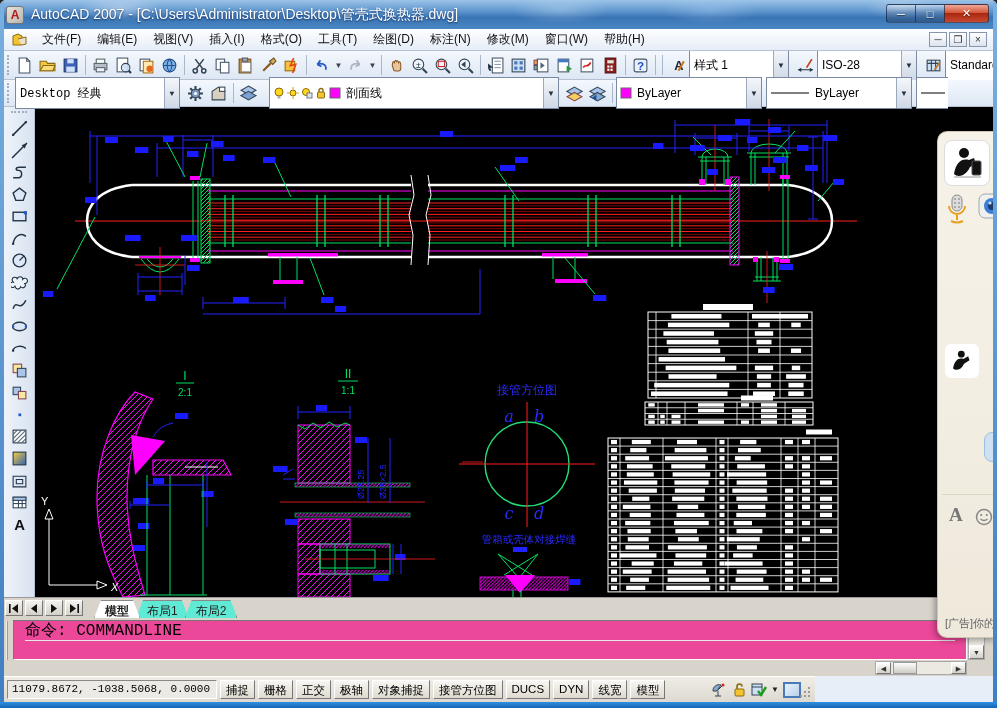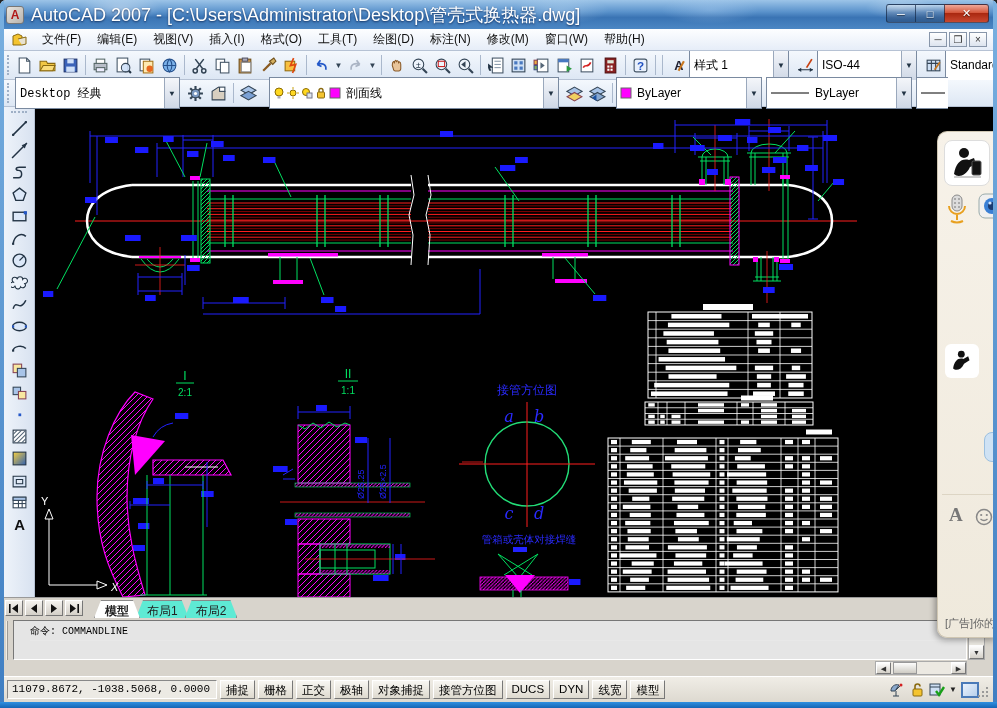--- a/index.html
+++ b/index.html
@@ -16,21 +16,21 @@
  background:linear-gradient(180deg,#9cc4e8 0%,#5b93cc 40%,#3a74b4 60%,#4b87c4 100%);
  background-color:#4b87c4;display:flex;align-items:center;padding:0 6px;border-radius:6px 6px 0 0;}
 .titlebar:before{content:"";position:absolute;inset:0;background:
  radial-gradient(60px 18px at 120px 8px,rgba(255,255,255,.35),transparent 70%),
  radial-gradient(70px 20px at 560px 10px,rgba(220,240,255,.3),transparent 70%),
  radial-gradient(70px 20px at 710px 10px,rgba(190,220,250,.3),transparent 70%),
  radial-gradient(50px 16px at 900px 8px,rgba(255,255,255,.25),transparent 70%);}
 .app-ico{width:18px;height:18px;border-radius:3px;background:linear-gradient(135deg,#e8e4de,#b8b4ae);
  display:flex;align-items:center;justify-content:center;font-weight:bold;color:#b01818;font-size:12px;z-index:2;
  border:1px solid #777;}
-.title-text{color:#fff;margin-left:7px;text-shadow:0 1px 2px rgba(0,20,60,.7);z-index:2;font-size:18px;}
+.title-text{color:#fff;margin-left:7px;text-shadow:0 1px 2px rgba(0,20,60,.7);z-index:2;font-size:14px;}
 .winbtns{position:absolute;right:8px;top:4px;display:flex;z-index:3;}
 .wbtn{width:29px;height:19px;display:flex;align-items:center;justify-content:center;color:#fff;font-size:11px;
  background:linear-gradient(180deg,rgba(255,255,255,.45),rgba(90,120,160,.45) 45%,rgba(30,60,100,.5));
  border:1px solid rgba(20,40,70,.7);border-right:none;text-shadow:0 1px 1px rgba(0,0,0,.6);}
 .wbtn:first-child{border-radius:3px 0 0 3px;}
 .wbtn-close{width:45px;border-radius:0 3px 3px 0;border-right:1px solid rgba(20,40,70,.7);
  background:linear-gradient(180deg,#f0a898,#d4573c 45%,#aa2810 50%,#c84830);}
 
 .menubar{position:absolute;left:4px;top:29px;width:989px;height:22px;z-index:54;
  background:linear-gradient(180deg,#fdfeff,#e6edf8);border-bottom:1px solid #b6c2d4;display:flex;align-items:center;}
@@ -67,33 +67,33 @@
  display:flex;align-items:flex-end;border-top:1px solid #999;}
 .navb{width:18px;height:16px;margin:0 1px 2px 1px;background:linear-gradient(180deg,#f4f2ee,#d4d0c8);
  border:1px solid;border-color:#fff #777 #777 #fff;display:flex;align-items:center;justify-content:center;}
 .navb svg{width:10px;height:9px;}
 .tab{height:18px;padding:2px 10px 0 10px;background:#5eead4;border:1px solid #888;border-bottom:none;
  clip-path:polygon(7px 0,calc(100% - 7px) 0,100% 100%,0 100%);margin-left:-4px;color:#222;}
 .tab.active{background:#fff;font-weight:bold;z-index:2;}
 
 .cmdwin{position:absolute;left:4px;top:618px;width:989px;height:58px;background:#d8d4cc;z-index:25;}
 .cmd-grip{position:absolute;left:2px;top:3px;bottom:16px;width:4px;border-left:2px ridge #f0ede6;}
-.cmd-text{position:absolute;left:9px;top:2px;right:26px;bottom:16px;background:#e5e5e5;
- border:1px solid;border-color:#777 #fff #fff #777;font-family:"Liberation Mono",monospace;font-size:10px;color:#000;
- padding:2px 16px;line-height:17px;}
+.cmd-text{position:absolute;left:9px;top:2px;right:26px;bottom:16px;background:#ec4899;
+ border:1px solid;border-color:#777 #fff #fff #777;font-family:"Liberation Mono",monospace;font-size:16px;color:#000;
+ padding:2px 11px;line-height:17px;}
 .cmd-hist{border-bottom:1px solid #e8e8e8;}
 .vsb{position:absolute;right:8px;top:2px;width:17px;bottom:16px;background:#ece9e2;border:1px solid #aaa;}
 .sbtn{position:absolute;left:0;width:15px;height:14px;background:linear-gradient(180deg,#fff,#d4d0c8);
  border:1px solid;border-color:#fff #777 #777 #fff;font-size:7px;text-align:center;line-height:13px;color:#333;}
 .hsb{position:absolute;right:26px;bottom:1px;width:92px;height:14px;background:#ece9e2;border:1px solid #aaa;display:flex;}
 .hbtn{width:15px;height:12px;background:linear-gradient(180deg,#fff,#d4d0c8);border:1px solid;border-color:#fff #777 #777 #fff;
  font-size:7px;text-align:center;line-height:11px;color:#333;}
 .hthumb{width:24px;height:12px;background:linear-gradient(180deg,#fdfdfc,#cfccc4);border:1px solid #999;margin-left:2px;}
 
-.statusbar{position:absolute;left:4px;top:676px;width:989px;height:26px;background:linear-gradient(180deg,#f0ede6,#ddd9d0);
+.statusbar{position:absolute;left:4px;top:676px;width:811px;height:26px;background:linear-gradient(180deg,#f0ede6,#ddd9d0);
  z-index:26;display:flex;align-items:center;border-top:1px solid #fff;}
 .coords{width:210px;height:19px;margin-left:3px;background:#eceae4;border:1px solid;border-color:#888 #fff #fff #888;
  font-family:"Liberation Mono",monospace;font-size:11px;color:#000;padding:2px 4px;white-space:nowrap;}
 .stbtn{height:19px;margin-left:3px;padding:2px 5px;background:linear-gradient(180deg,#f8f6f2,#dedacf);
  border:1px solid;border-color:#fff #777 #777 #fff;font-size:11.5px;color:#000;white-space:nowrap;}
 .tray{margin-left:auto;display:flex;align-items:center;gap:4px;margin-right:14px;}
 .tray svg{width:16px;height:16px;}
 .cleanbtn{width:18px;height:16px;border:2px solid #4a7ab8;background:linear-gradient(135deg,#eaf2fc,#b8d0ec);}
 .sizegrip{position:absolute;right:5px;bottom:3px;width:12px;height:12px;
  background:radial-gradient(circle at 3px 9px,#999 1px,transparent 1.5px),
@@ -349,21 +349,21 @@
         <span class="carr">▼</span>
       </div>
     <span class="ti" style="margin-left:5px">
         <svg viewBox="0 0 16 16">
           <line x1="1" y1="12" x2="15" y2="12" stroke="#234"></line>
           <path d="M1,12 L4,10 V14Z M15,12 L12,10 V14Z" fill="#234"></path>
           <line x1="9" y1="10" x2="14" y2="2" stroke="#c84010" stroke-width="1.6"></line>
         </svg>
       </span>
     <div class="combo" style="width:100px">
-        <span class="cval">ISO-44</span>
+        <span class="cval">ISO-28</span>
         <span class="carr">▼</span>
       </div>
     <span class="ti" style="margin-left:5px">
         <svg viewBox="0 0 16 16">
           <rect x="2" y="3" width="12" height="10" fill="#cfe0f4" stroke="#345"></rect>
           <line x1="2" y1="6" x2="14" y2="6" stroke="#345"></line>
           <line x1="6" y1="3" x2="6" y2="13" stroke="#345"></line>
           <line x1="10" y1="3" x2="10" y2="13" stroke="#345"></line>
           <line x1="9" y1="12" x2="14" y2="5" stroke="#c87820" stroke-width="1.6"></line>
         </svg>

